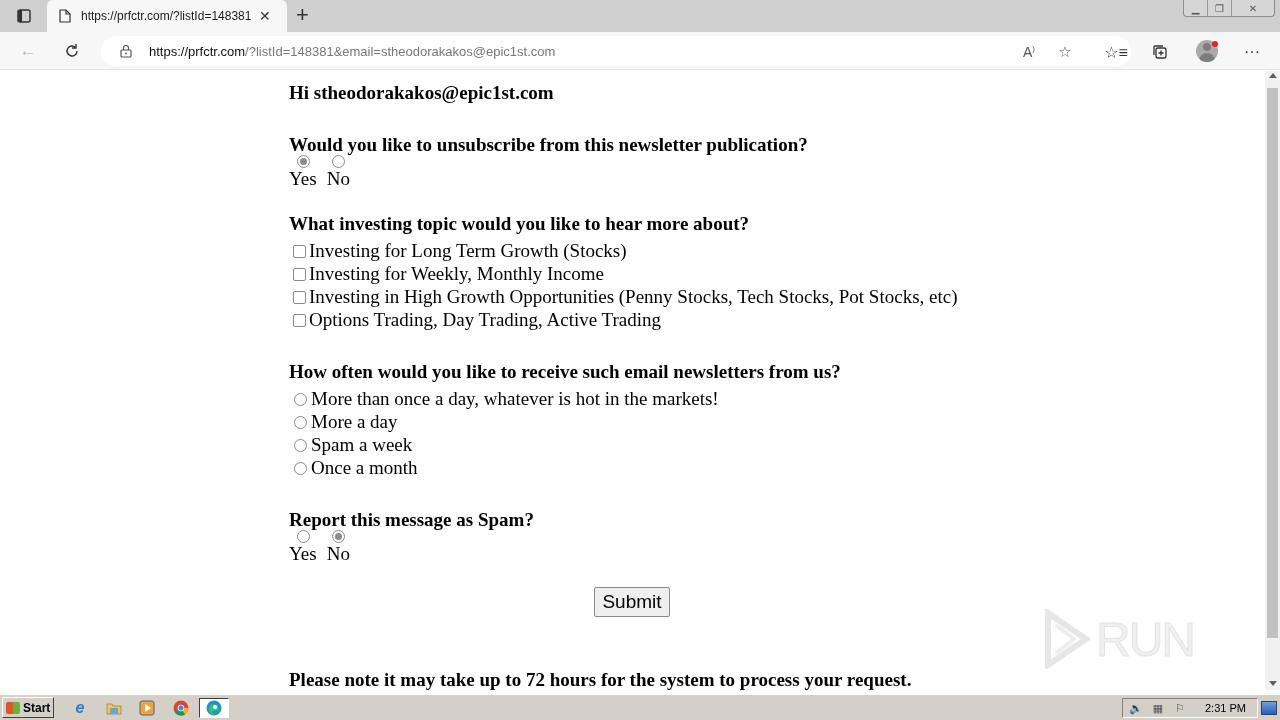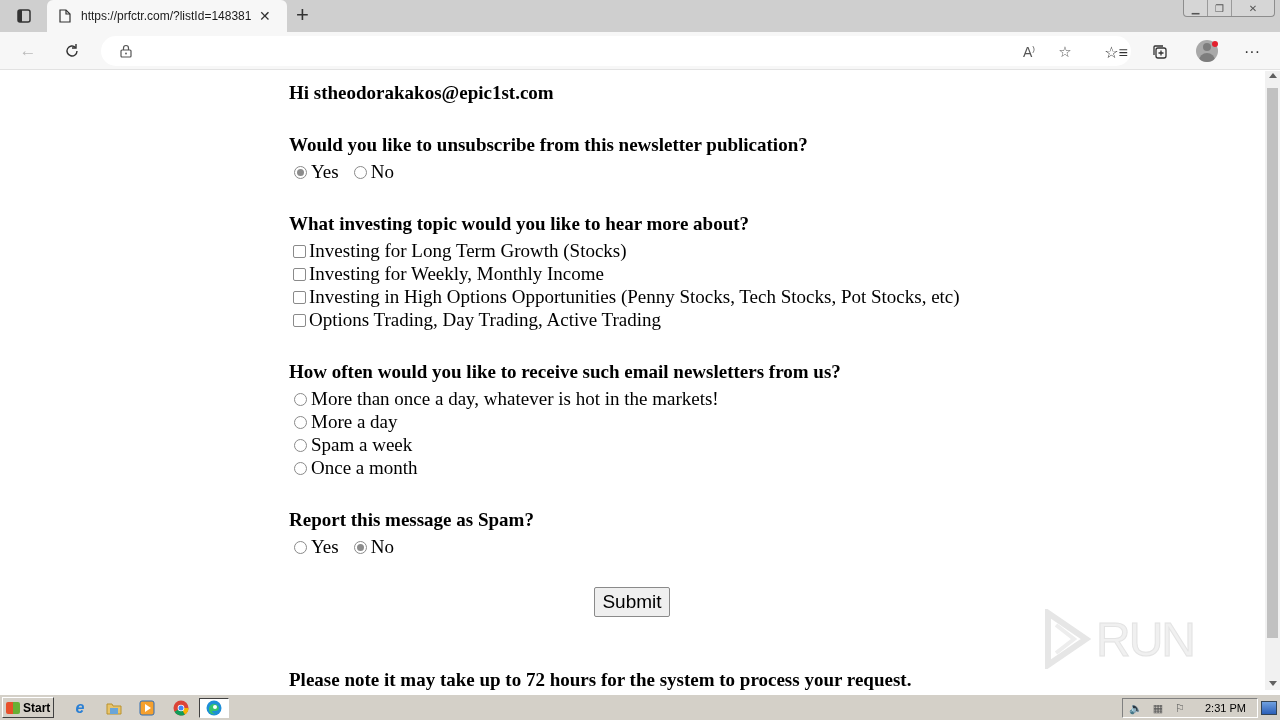--- a/index.html
+++ b/index.html
@@ -24,21 +24,21 @@
   .avatar { position: absolute; left: 1196px; top: 8px; width: 22px; height: 22px; border-radius: 50%; background: #a9a9a9; overflow: hidden; }
   .avatar .head { position: absolute; left: 7px; top: 3px; width: 8px; height: 8px; border-radius: 50%; background: #7d7d7d; }
   .avatar .body { position: absolute; left: 3px; top: 13px; width: 16px; height: 12px; border-radius: 8px 8px 0 0; background: #7d7d7d; }
   .avatar-dot { position: absolute; left: 1212px; top: 9px; width: 6px; height: 6px; border-radius: 50%; background: #e3202e; }
 
   .viewport { position: absolute; top: 71px; left: 0; width: 1265px; height: 619px; background: #fff; overflow: hidden; }
   .content { position: absolute; left: 289px; top: 0; font-family: "Liberation Serif", serif; color: #000; }
   .greet { position: absolute; top: 11px; left: 0; font-size: 19px; font-weight: bold; white-space: nowrap; }
   .q { position: absolute; left: 0; font-size: 19px; font-weight: bold; white-space: nowrap; }
   .opt { position: absolute; left: 0; font-size: 19px; white-space: nowrap; display: flex; align-items: center; height: 22px; }
-  .opt-inline { display: inline-flex; align-items: center; margin-right: 10px; }
+  .opt-inline { display: inline-flex; align-items: center; margin-right: 10px; flex-direction: column; }
   .radio { width: 13px; height: 13px; border-radius: 50%; border: 1px solid #8a8a8a; background: #fff; margin: 0 4px 0 5px; position: relative; display: inline-block; }
   .radio.checked::after { content: ""; position: absolute; left: 2px; top: 2px; width: 7px; height: 7px; border-radius: 50%; background: #8c8c8c; }
   .check { width: 13px; height: 13px; border: 1px solid #8a8a8a; border-radius: 2px; background: #fff; margin: 0 3px 0 4px; display: inline-block; }
   .submit { position: absolute; left: 305px; top: 516px; width: 76px; height: 30px; border: 1px solid #8a8a8a; border-radius: 2px; background: #efefef; font-family: "Liberation Sans", sans-serif; font-size: 19px; color: #000; display: flex; align-items: center; justify-content: center; }
   .note { position: absolute; left: 0; top: 598px; font-size: 19px; font-weight: bold; white-space: nowrap; }
 
   .watermark { position: absolute; left: 1038px; top: 538px; display: flex; align-items: center; font-family: "Liberation Sans", sans-serif; font-size: 48px; color: #f0f0f0; letter-spacing: -2px; -webkit-text-stroke: 1px #e3e3e3; }
   .watermark svg { margin: 0 4px; }
 
   .vscroll { position: absolute; top: 71px; left: 1265px; width: 15px; height: 619px; background: #f1f1f1; }
@@ -91,20 +91,21 @@
         <path d="M13 8a5 5 0 1 1-1.5-3.6" fill="none" stroke="#333" stroke-width="1.4"></path>
         <path d="M12 1v4H8" fill="none" stroke="#333" stroke-width="1.4"></path>
       </svg>
   </div>
   <div class="addr">
     <svg class="addr-lock" viewBox="0 0 14 14">
         <rect x="2" y="6" width="10" height="7" rx="1" fill="none" stroke="#555" stroke-width="1.2"></rect>
         <path d="M4.5 6V4a2.5 2.5 0 0 1 5 0v2" fill="none" stroke="#555" stroke-width="1.2"></path>
         <circle cx="7" cy="9.5" r="0.9" fill="#555"></circle>
       </svg>
+    <span class="addr-text"><span class="host">https://prfctr.com</span><span>/?listId=148381&amp;email=stheodorakakos@epic1st.com</span></span>
     <div class="addr-icon" style="left:918px;">
         <span style="font-size:14px;">A<sup style="font-size:8px;">)</sup></span>
       </div>
     <div class="addr-icon" style="left:954px;">
         <span>☆</span>
       </div>
   </div>
   <div class="tb-icon" style="left:1105px;">
       <span>☆≡</span>
     </div>
@@ -145,21 +146,21 @@
     <div class="opt" style="top:169px;">
         <span class="check"></span>
         <span>Investing for Long Term Growth (Stocks)</span>
       </div>
     <div class="opt" style="top:192px;">
         <span class="check"></span>
         <span>Investing for Weekly, Monthly Income</span>
       </div>
     <div class="opt" style="top:215px;">
         <span class="check"></span>
-        <span>Investing in High Options Opportunities (Penny Stocks, Tech Stocks, Pot Stocks, etc)</span>
+        <span>Investing in High Growth Opportunities (Penny Stocks, Tech Stocks, Pot Stocks, etc)</span>
       </div>
     <div class="opt" style="top:238px;text-align:right;">
         <span class="check"></span>
         <span>Options Trading, Day Trading, Active Trading</span>
       </div>
 
     <div class="q" style="top:290px;">How often would you like to receive such email newsletters from us?</div>
     <div class="opt" style="top:317px;">
         <span class="radio"></span>
         <span>More than once a day, whatever is hot in the markets!</span>

